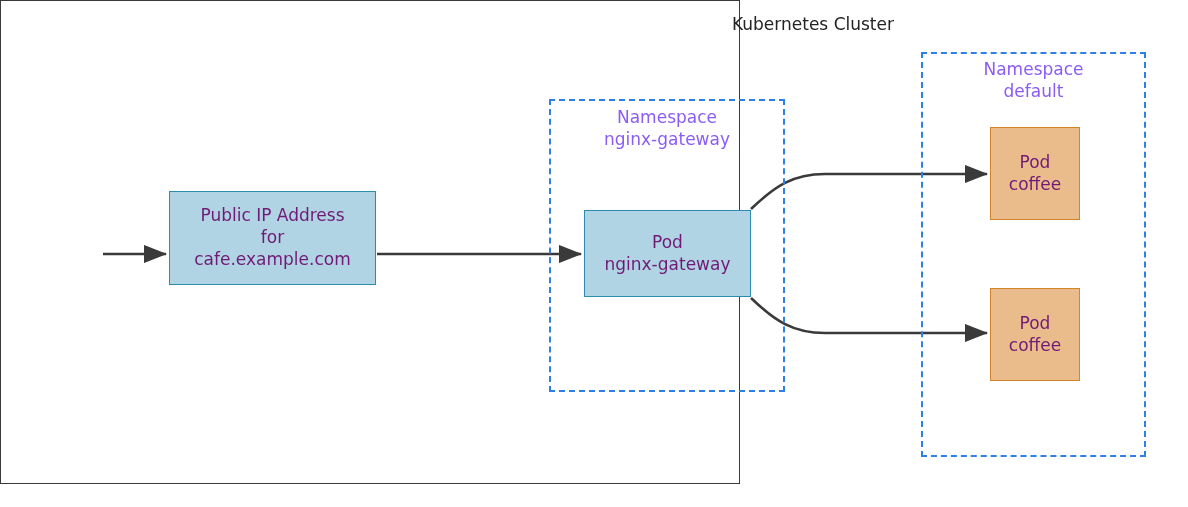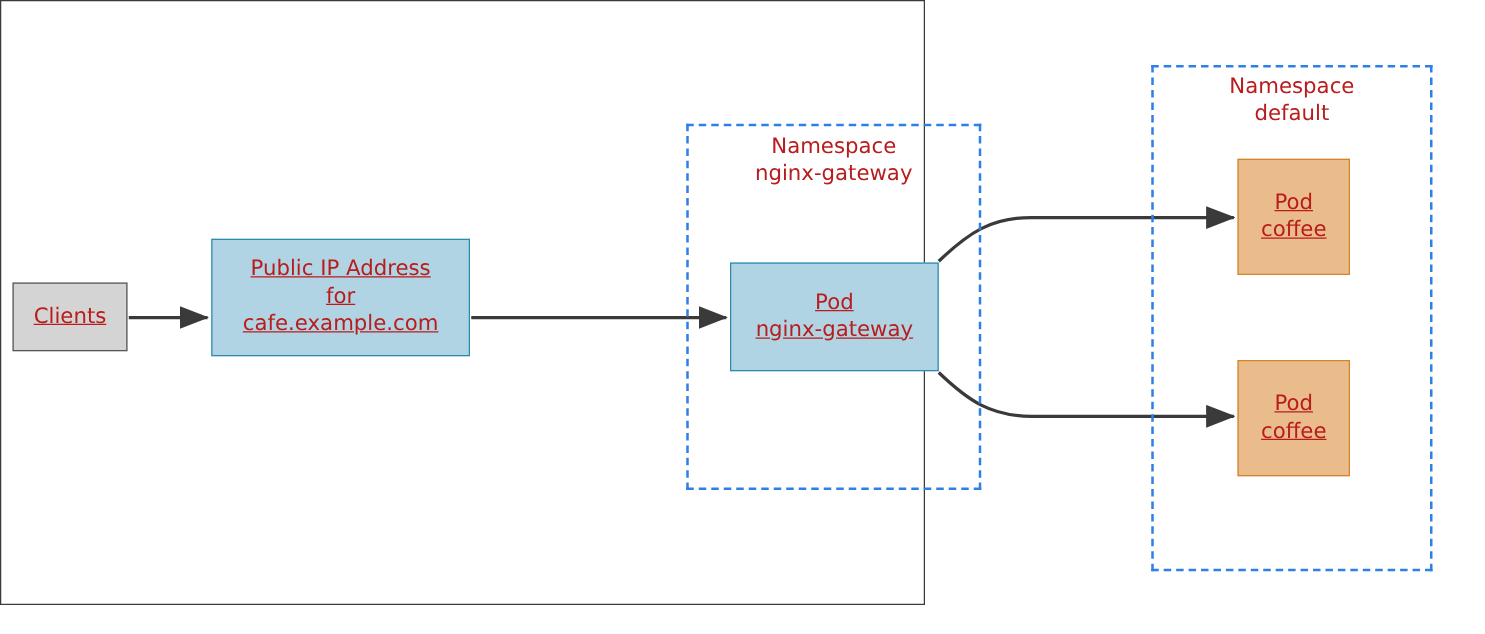--- a/index.html
+++ b/index.html
@@ -15,24 +15,23 @@
     font-family: "DejaVu Sans", sans-serif;
     overflow: hidden;
   }
   .box {
     position: absolute;
     box-sizing: border-box;
     display: flex;
     align-items: center;
     justify-content: center;
     text-align: center;
-    color: #b91c1c;
+    color: #701a75;
     line-height: 1.28;
     white-space: pre-line;
-    text-decoration: underline;
   }
   
   #clients-box {
     left: 10px;
     top: 226px;
     width: 92px;
     height: 55px;
     background: #d4d4d4;
     border: 1.6px solid #555555;
     font-size: 17px;
@@ -82,21 +81,21 @@
   #ns-default {
     left: 921px;
     top: 52px;
     width: 225px;
     height: 405px;
   }
   .ns-label {
     position: absolute;
     text-align: center;
     font-size: 17px;
-    color: #b91c1c;
+    color: #8b5cf6;
     line-height: 1.3;
     white-space: pre-line;
   }
   #ns-gateway-label {
     left: 549px;
     top: 106px;
     width: 236px;
   }
   #ns-default-label {
     left: 921px;
@@ -148,27 +147,27 @@
 
     <line x1="103" y1="254" x2="166" y2="254" stroke="#3a3a3a" stroke-width="2.6" marker-end="url(#arrowhead)"></line>
 
     <line x1="377" y1="254" x2="581" y2="254" stroke="#3a3a3a" stroke-width="2.6" marker-end="url(#arrowhead)"></line>
 
     <path d="M 751 209 C 775 186, 793 174, 825 174 L 987 174" fill="none" stroke="#3a3a3a" stroke-width="2.6" marker-end="url(#arrowhead)"></path>
 
     <path d="M 751 298 C 775 321, 793 333, 825 333 L 987 333" fill="none" stroke="#3a3a3a" stroke-width="2.6" marker-end="url(#arrowhead)"></path>
   </svg>
 
-  <div class="box" id="clients-box">Clients</div>
 
   <div class="box" id="public-ip-box">Public IP Address
 for
 cafe.example.com</div>
 
   <div id="cluster-box"></div>
+  <div id="cluster-title">Kubernetes Cluster</div>
 
   <div class="namespace" id="ns-gateway"></div>
   <div class="ns-label" id="ns-gateway-label">Namespace
 nginx-gateway</div>
 
   <div class="namespace" id="ns-default"></div>
   <div class="ns-label" id="ns-default-label">Namespace
 default</div>
 
   <div class="box" id="pod-gateway-box">Pod

